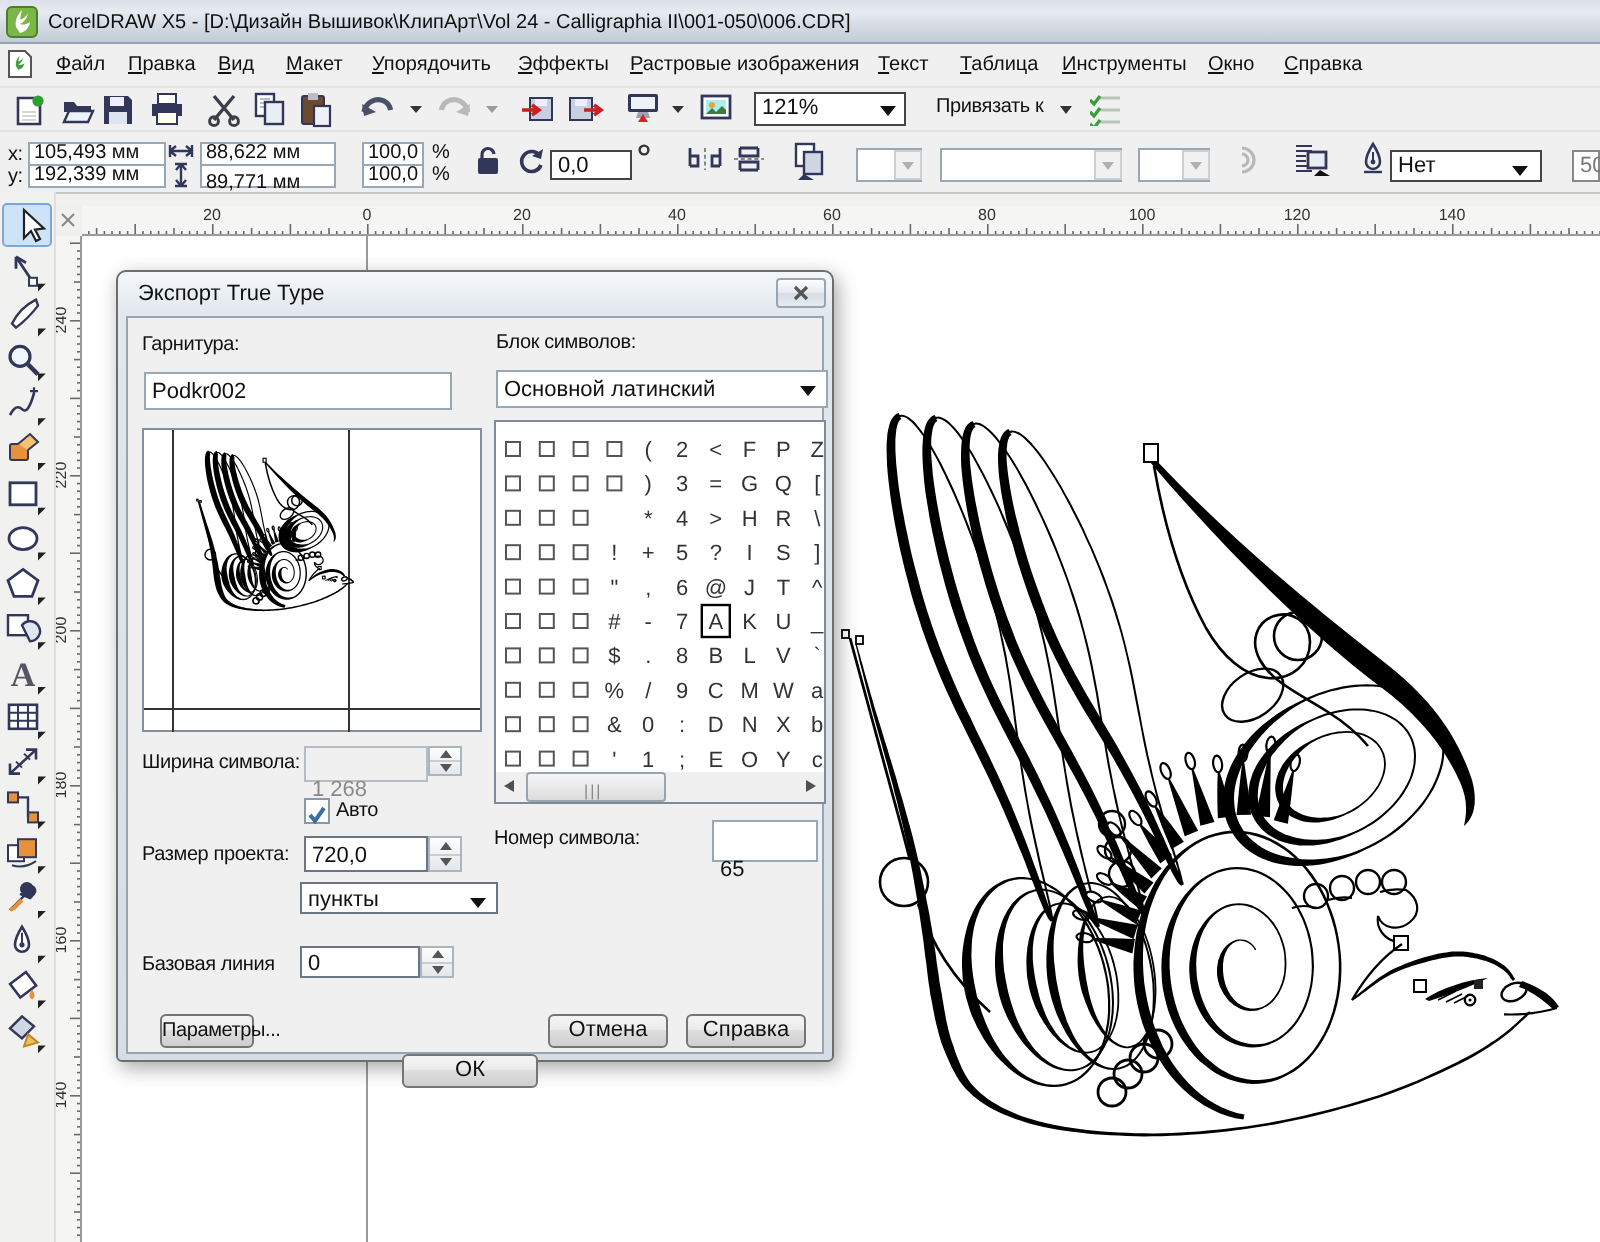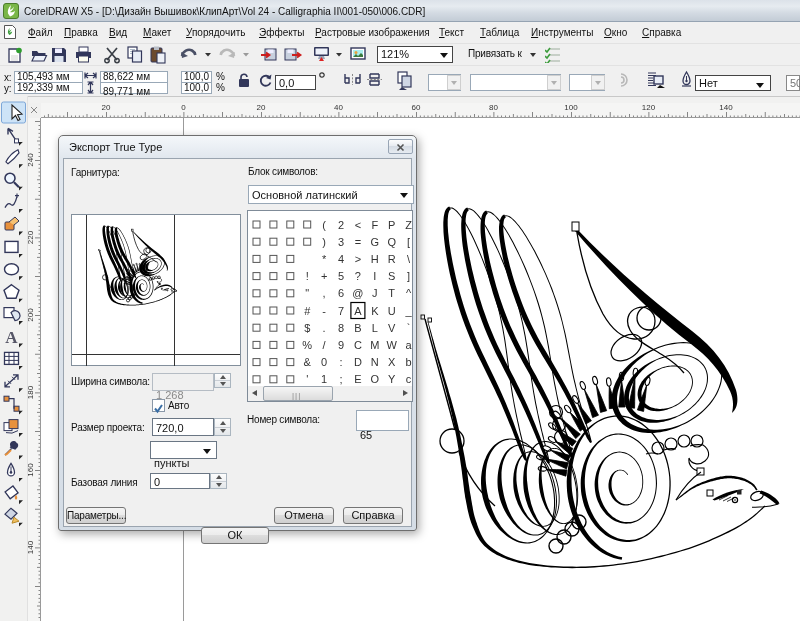--- a/index.html
+++ b/index.html
@@ -746,20 +746,21 @@
  <span class="abs" style="left:10px;top:5px;font-size:11px;color:#111">Экспорт True Type</span>
  <div class="abs" style="left:329px;top:3px;width:25px;height:15px;border:1px solid #98a5b5;border-radius:2px;background:linear-gradient(#fdfdfd,#e6eaf0 50%,#d6dce4 50%,#e6ebf1)">
   <svg width="23" height="13">
         <path d="M8.5,3.5 l6,6 m0,-6 l-6,6" stroke="#555" stroke-width="1.6"></path>
       </svg>
  </div>
 
  <div class="abs" style="left:4px;top:22px;width:349px;height:369px;background:#f0f0f0;border:1px solid #9aa4af">
 
   <span class="lbl" style="left:7px;top:8px">Гарнитура:</span>
+  <div class="field" style="left:8px;top:27px;width:154px;height:19px;font-size:11px;padding-top:3px">Podkr002</div>
   <span class="lbl" style="left:184px;top:7px">Блок символов:</span>
   <div class="field" style="left:184px;top:26px;width:166px;height:19px;font-size:11px;padding-top:3px">Основной латинский<span style="position:absolute;right:5px;top:7px;width:0;height:0;border-left:4px solid transparent;border-right:4px solid transparent;border-top:5px solid #111"></span></div>
 
   <div class="abs" style="left:7px;top:55px;width:170px;height:152px;background:#fff;border:1px solid #828f9c">
    <svg width="168" height="151">
     <line x1="14.5" y1="0" x2="14.5" y2="151" stroke="#333"></line>
     <line x1="102.5" y1="0" x2="102.5" y2="151" stroke="#333"></line>
     <line x1="0" y1="139.5" x2="168" y2="139.5" stroke="#333"></line>
     <g transform="translate(-66.3,-34.7) scale(0.22)">
             <path d="M450.2,209.3 451,209.2 451.7,209.3 452.6,209.7 453.7,210.3 454.9,211.3 456.2,212.6 457.6,214.2 459,216 460.6,218.2 462.2,220.7 463.9,223.4 465.7,226.4 467.5,229.7 469.3,233.2 471.2,236.9 473.1,240.9 475,245.1 477,249.6 478.9,254.2 480.9,259 482.9,264 484.8,269.2 486.8,274.6 488.7,280.1 490.5,285.7 492.3,291.5 494.1,297.4 495.7,303.4 497.3,309.5 498.8,315.6 500.2,321.9 501.4,328.1 502.5,334.5 503.6,340.8 504.5,347.2 505.4,353.5 506.2,359.8 507,366 507.8,372.2 508.7,378.2 509.5,384.1 510.4,389.9 511.3,395.5 512.3,401 513.3,406.2 514.2,411.3 515.2,416.1 516.2,420.8 517.2,425.2 518.2,429.4 519.1,433.3 519.9,437 520.7,440.5 521.5,443.7 522.2,446.6 522.8,449.3 523.3,451.6 523.8,453.7 524.2,455.5 524.5,457 524.7,458.2 524.4,459.1 524.2,459.6 524.1,459 527.2,457.8 527.9,458.2 528,457.8 527.8,457 527.6,455.9 527.2,454.4 526.7,452.6 526.1,450.6 525.4,448.3 524.6,445.7 523.7,442.8 522.8,439.7 521.7,436.3 520.5,432.7 519.2,428.8 517.8,424.7 516.3,420.4 514.6,415.9 512.9,411.3 511,406.4 509,401.4 506.9,396.3 504.6,391 502.2,385.6 499.7,380.1 497.1,374.6 494.4,369 491.7,363.3 489,357.6 486.3,351.9 483.6,346.1 481,340.3 478.6,334.4 476.2,328.6 473.9,322.7 471.8,316.9 469.8,311 467.9,305.2 466.1,299.4 464.4,293.7 462.9,288.1 461.4,282.5 460,277 458.8,271.7 457.6,266.5 456.5,261.5 455.6,256.6 454.7,251.9 453.9,247.4 453.2,243.2 452.7,239.1 452.2,235.2 451.8,231.7 451.5,228.3 451.3,225.2 451.2,222.5 451.1,220 451.2,217.8 451.3,215.9 451.5,214.4 451.7,213.3 451.8,212.5 451.9,212.2 451.7,212.1 451.9,211.9Z M448.1,204.1 446.6,204.7 444.8,206.1 443.4,207.8 442.4,209.7 441.6,211.8 440.9,214.1 440.4,216.6 440.1,219.3 439.9,222.3 439.7,225.4 439.7,228.9 439.9,232.5 440.1,236.4 440.4,240.5 440.9,244.8 441.4,249.3 442.1,254 442.9,258.9 443.7,264 444.7,269.2 445.8,274.6 447.1,280.1 448.4,285.8 449.9,291.5 451.5,297.4 453.2,303.3 455,309.3 457,315.3 459.1,321.4 461.3,327.5 463.7,333.6 466.2,339.6 468.9,345.6 471.6,351.6 474.4,357.5 477.2,363.3 480.1,369 482.9,374.6 485.7,380.1 488.4,385.5 491,390.8 493.5,396 495.9,401.1 498.2,406.1 500.4,410.9 502.4,415.5 504.4,420 506.2,424.4 508,428.5 509.6,432.4 511.2,436.2 512.6,439.7 514,442.9 515.3,445.9 516.5,448.7 517.6,451.2 518.7,453.4 519.7,455.4 520.5,457.1 521.3,458.5 522.1,459.6 522.8,460.5 523.4,461.3 524.7,462.1 528.1,460.9 528.1,459.6 527.7,458.8 527.2,457.8 527,456.6 526.7,455 526.3,453.2 525.9,451.1 525.3,448.7 524.7,446 524,443.1 523.3,439.9 522.5,436.5 521.6,432.8 520.7,428.8 519.7,424.6 518.8,420.2 517.8,415.6 516.8,410.8 515.8,405.7 514.8,400.5 513.9,395.1 513,389.5 512.1,383.8 511.2,377.9 510.4,371.8 509.6,365.7 508.8,359.5 508,353.2 507.1,346.8 506.1,340.4 505.1,334 504,327.7 502.7,321.3 501.3,315 499.8,308.8 498.3,302.7 496.6,296.7 494.8,290.7 493,284.9 491.1,279.2 489.2,273.7 487.3,268.3 485.3,263.1 483.3,258.1 481.3,253.2 479.4,248.5 477.4,244.1 475.4,239.8 473.5,235.8 471.6,232 469.8,228.4 467.9,225.1 466.2,222.1 464.4,219.3 462.7,216.7 461.1,214.5 459.6,212.5 458,210.8 456.6,209.4 455.2,208.2 453.8,207.4 452.4,206.8 451,206.6 449.8,206.7Z"></path>
@@ -977,30 +978,30 @@
   <span class="lbl" style="left:7px;top:263px">Размер проекта:</span>
   <div class="field" style="left:88px;top:259px;width:62px;height:18px;font-size:11px;padding-top:3px;border-color:#6a7684">720,0</div>
   <div class="spin" style="left:150px;top:259px;height:18px">
         <div class="up">
           <b></b>
         </div>
         <div class="dn">
           <b></b>
         </div>
       </div>
-  <div class="field" style="left:86px;top:282px;width:67px;height:16px;font-size:11px;padding-top:15px;border-color:#6a7684">пункты<span style="position:absolute;right:5px;top:7px;width:0;height:0;border-left:4px solid transparent;border-right:4px solid transparent;border-top:5px solid #111"></span></div>
+  <div class="field" style="left:86px;top:282px;width:99px;height:16px;font-size:11px;padding-top:2px;border-color:#6a7684">пункты<span style="position:absolute;right:5px;top:7px;width:0;height:0;border-left:4px solid transparent;border-right:4px solid transparent;border-top:5px solid #111"></span></div>
   <span class="lbl" style="left:7px;top:318px">Базовая линия</span>
   <div class="field" style="left:86px;top:314px;width:60px;height:16px;font-size:11px;padding-top:2px;border-color:#6a7684">0</div>
   <div class="spin" style="left:146px;top:314px;height:16px">
         <div class="up">
           <b></b>
         </div>
         <div class="dn">
           <b></b>
         </div>
       </div>
   <span class="lbl" style="left:183px;top:255px">Номер символа:</span>
   <div class="field" style="left:292px;top:251px;width:53px;height:17px;font-size:11px;padding-top:18px">65</div>
-  <div class="btn" style="left:2px;top:348px;width:60px;height:17px;line-height:15px;font-size:10px;letter-spacing:-0.2px">Параметры...</div>
+  <div class="btn" style="left:16px;top:348px;width:47px;height:17px;line-height:15px;font-size:10px;letter-spacing:-0.2px">Параметры...</div>
   <div class="btn" style="left:137px;top:368px;width:68px;height:17px;line-height:15px">ОК</div>
   <div class="btn" style="left:210px;top:348px;width:60px;height:17px;line-height:15px">Отмена</div>
   <div class="btn" style="left:279px;top:348px;width:60px;height:17px;line-height:15px">Справка</div>
  </div>
 </div>
 </body></html>

